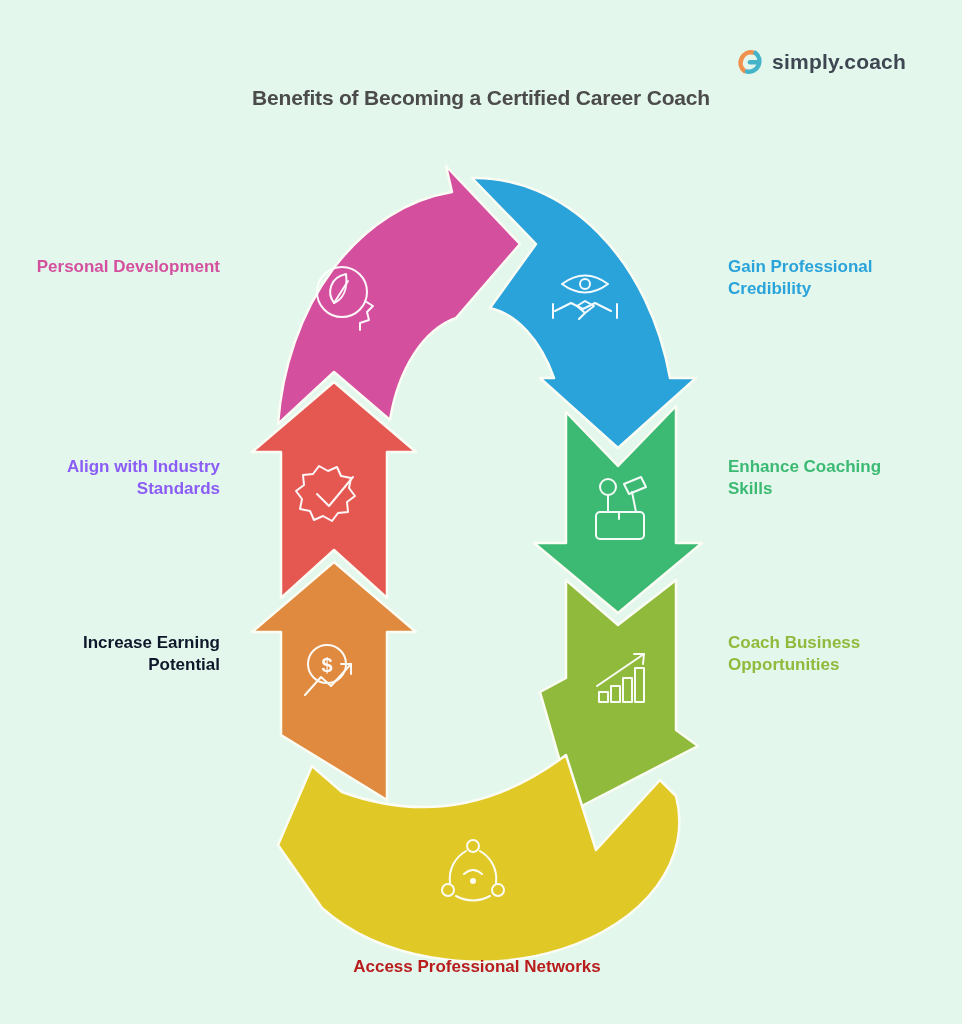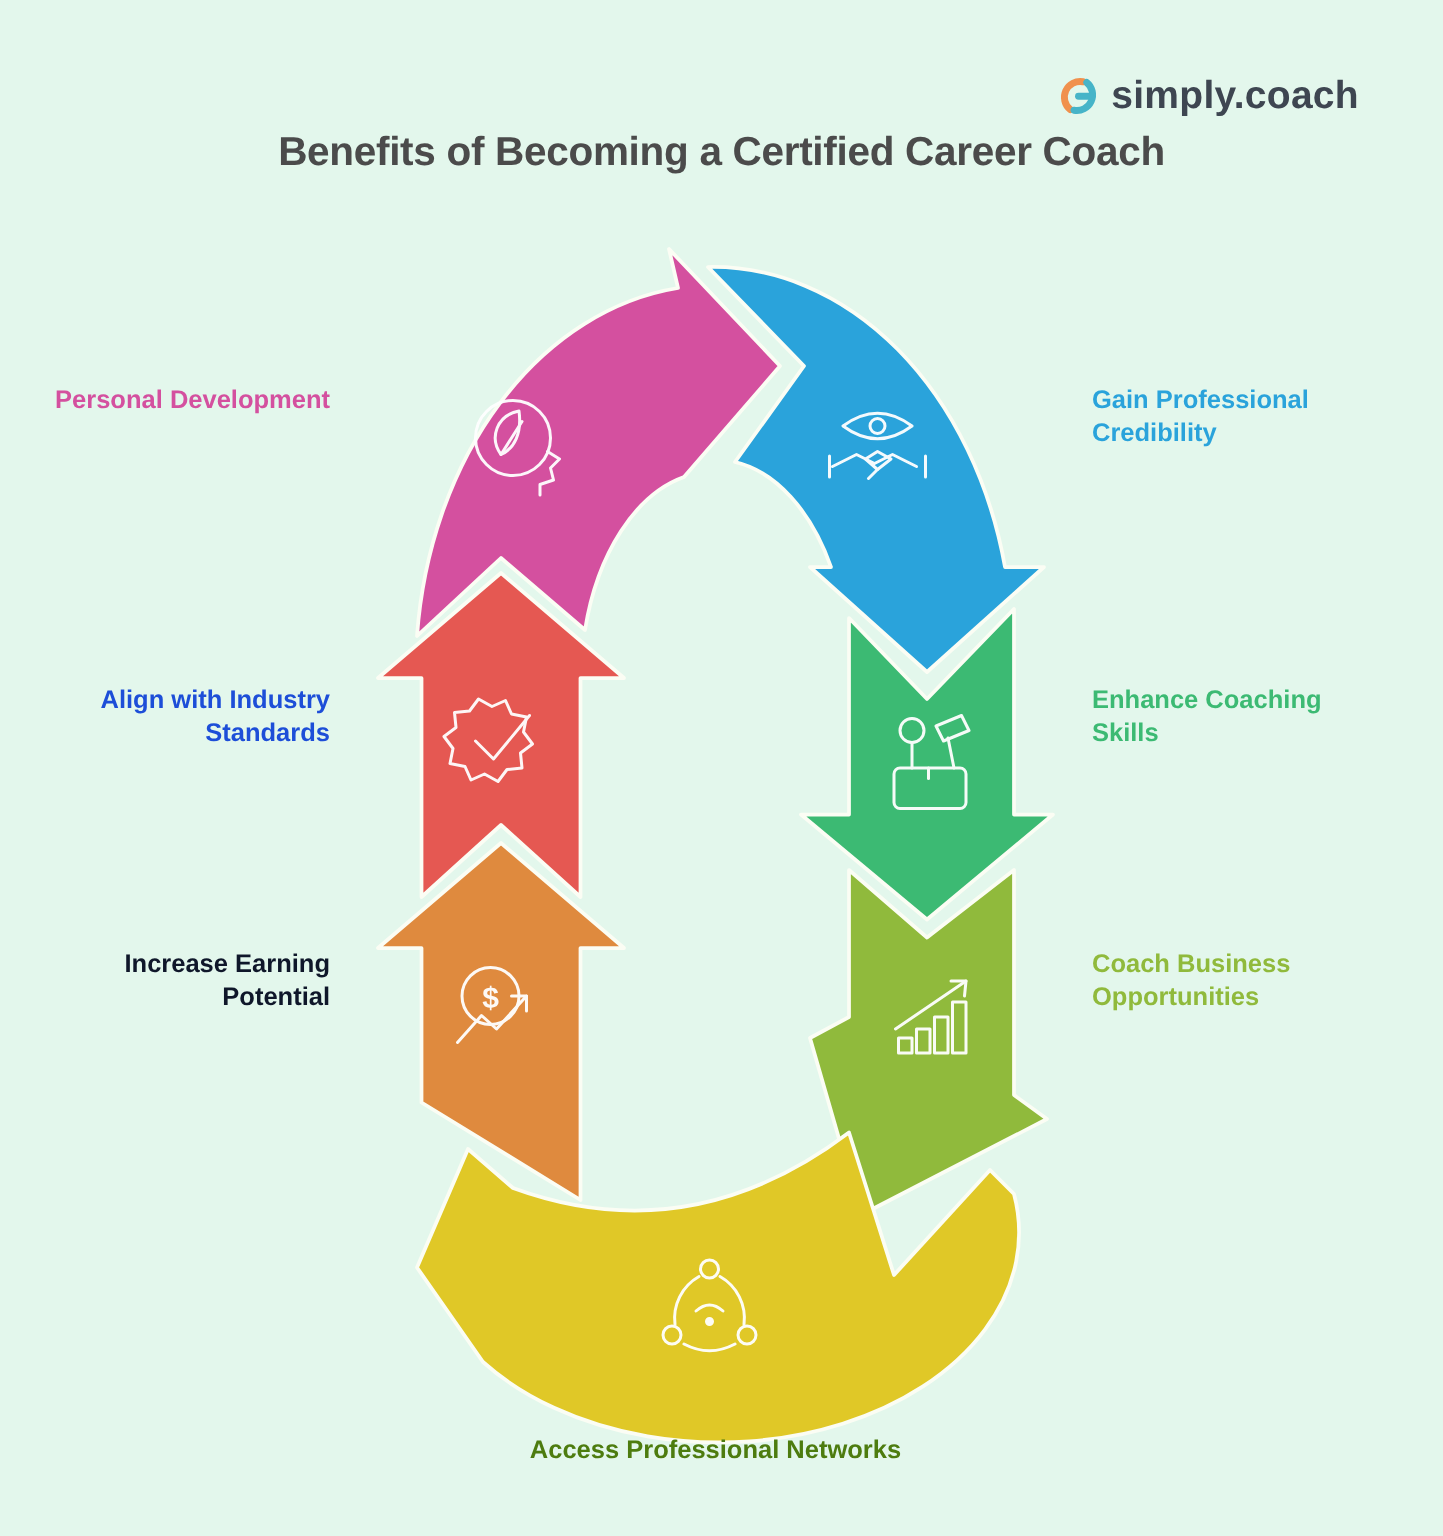--- a/index.html
+++ b/index.html
@@ -10,25 +10,25 @@
   }
   #page{
     position:relative;width:962px;height:1024px;
     background:#e3f7ec;
   }
   #logo{
     position:absolute;top:48px;right:56px;
     display:flex;align-items:center;gap:8px;
   }
   #logo .logo-text{
-    font-size:26px;font-weight:bold;letter-spacing:.2px;
+    font-size:21px;font-weight:bold;letter-spacing:.2px;
   }
   #title{
     position:absolute;top:86px;left:0;width:962px;
-    text-align:center;font-size:27px;font-weight:bold;
+    text-align:center;font-size:21px;font-weight:bold;
     letter-spacing:-0.2px;
   }
   .label{
     position:absolute;font-size:17px;font-weight:bold;line-height:1.28;
   }
   .label.right-align{text-align:right;}
   .label.left-align{text-align:left;}
   .label.center-align{text-align:center;}
   #diagram-svg{position:absolute;left:0;top:0;}
   .seg{stroke:#fbfdf4;stroke-width:2.5;stroke-linejoin:round;}
@@ -122,23 +122,23 @@
       <path d="M 456 896 Q 473 905 490 896"></path>
       <path d="M 464 874 Q 473 866 482 874"></path>
       <circle cx="473" cy="881" r="2" fill="#ffffff"></circle>
     </g>
   </svg>
 
   <div class="label right-align" style="left: 30px; top: 256px; width: 190px; color: rgb(212, 80, 159);">Personal Development</div>
 
   <div class="label left-align" style="left: 728px; top: 256px; width: 200px; color: rgb(42, 163, 219);">Gain Professional Credibility</div>
 
-  <div class="label right-align" style="left: 20px; top: 456px; width: 200px; color: #1d4ed8;">Align with Industry Standards</div>
+  <div class="label right-align" style="left: 20px; top: 456px; width: 200px; color: #8b5cf6;">Align with Industry Standards</div>
 
   <div class="label left-align" style="left: 728px; top: 456px; width: 200px; color: rgb(60, 186, 115);">Enhance Coaching Skills</div>
 
   <div class="label right-align" style="left: 30px; top: 632px; width: 190px; color: #0f172a;">Increase Earning Potential</div>
 
   <div class="label left-align" style="left: 728px; top: 632px; width: 200px; color: rgb(144, 186, 60);">Coach Business Opportunities</div>
 
-  <div class="label center-align" style="left: 332px; top: 956px; width: 290px; color: #4d7c0f;">Access Professional Networks</div>
+  <div class="label center-align" style="left: 332px; top: 956px; width: 290px; color: #b91c1c;">Access Professional Networks</div>
 
 </div>
 
 </body></html>

